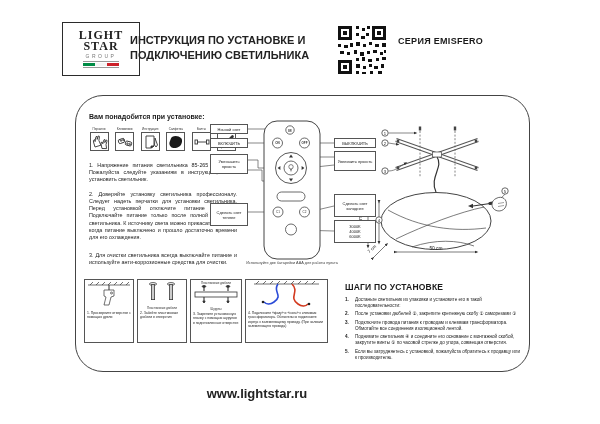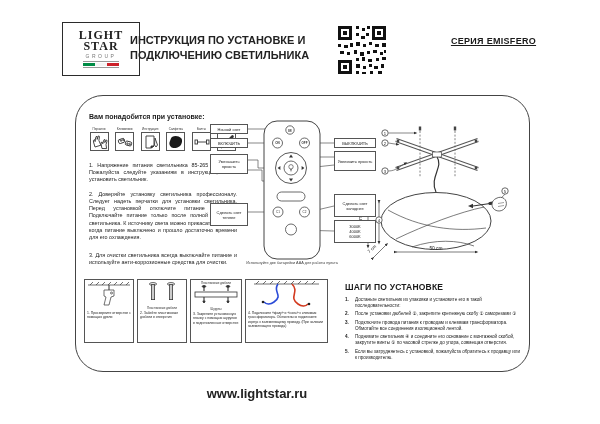--- a/index.html
+++ b/index.html
@@ -8,21 +8,21 @@
   .abs{position:absolute;}
   
   .logo-box{left:62px;top:22px;width:78px;height:54px;border:1.5px solid #2b2b2b;
             display:flex;flex-direction:column;align-items:center;justify-content:center;box-sizing:border-box;}
   .logo-word{font-family:"Liberation Serif",serif;font-weight:bold;font-size:12px;line-height:11px;letter-spacing:1px;color:#222;}
   .logo-group{font-size:5px;letter-spacing:2.5px;color:#777;margin-top:1px;}
   .logo-flag{display:flex;margin-top:2px;border-top:.6px solid #999;border-bottom:.6px solid #999;padding:1px 0;}
   .logo-flag span{width:12px;height:2.5px;display:inline-block;}
   .doc-title{left:130px;top:33px;width:230px;font-size:11px;line-height:15px;font-weight:bold;
              white-space:pre-line;color:#222;}
-  .series-wrap{left:416px;top:36px;width:155px;text-align:center;text-decoration:underline;}
+  .series-wrap{left:398px;top:36px;width:155px;text-align:left;}
   .series{font-size:9px;font-weight:bold;letter-spacing:.3px;}
   .articles{font-size:12.5px;font-weight:bold;margin-top:4px;letter-spacing:.3px;}
   
   .panel{left:75px;top:95px;width:455px;height:277px;border:1.2px solid #444;border-radius:28px;box-sizing:border-box;}
   .col-heading{left:89px;top:113px;width:150px;font-size:7px;font-weight:bold;}
   .tool{width:20px;text-align:center;}
   .tool-label{font-size:3px;color:#333;height:5px;white-space:nowrap;overflow:visible;}
   .tool-icon{width:19px;height:19px;border:.6px solid #555;box-sizing:border-box;margin:0 auto;background:#fff;}
   .para{left:89px;width:148px;font-size:5.4px;line-height:1.32;color:#222;text-align:justify;}
   

